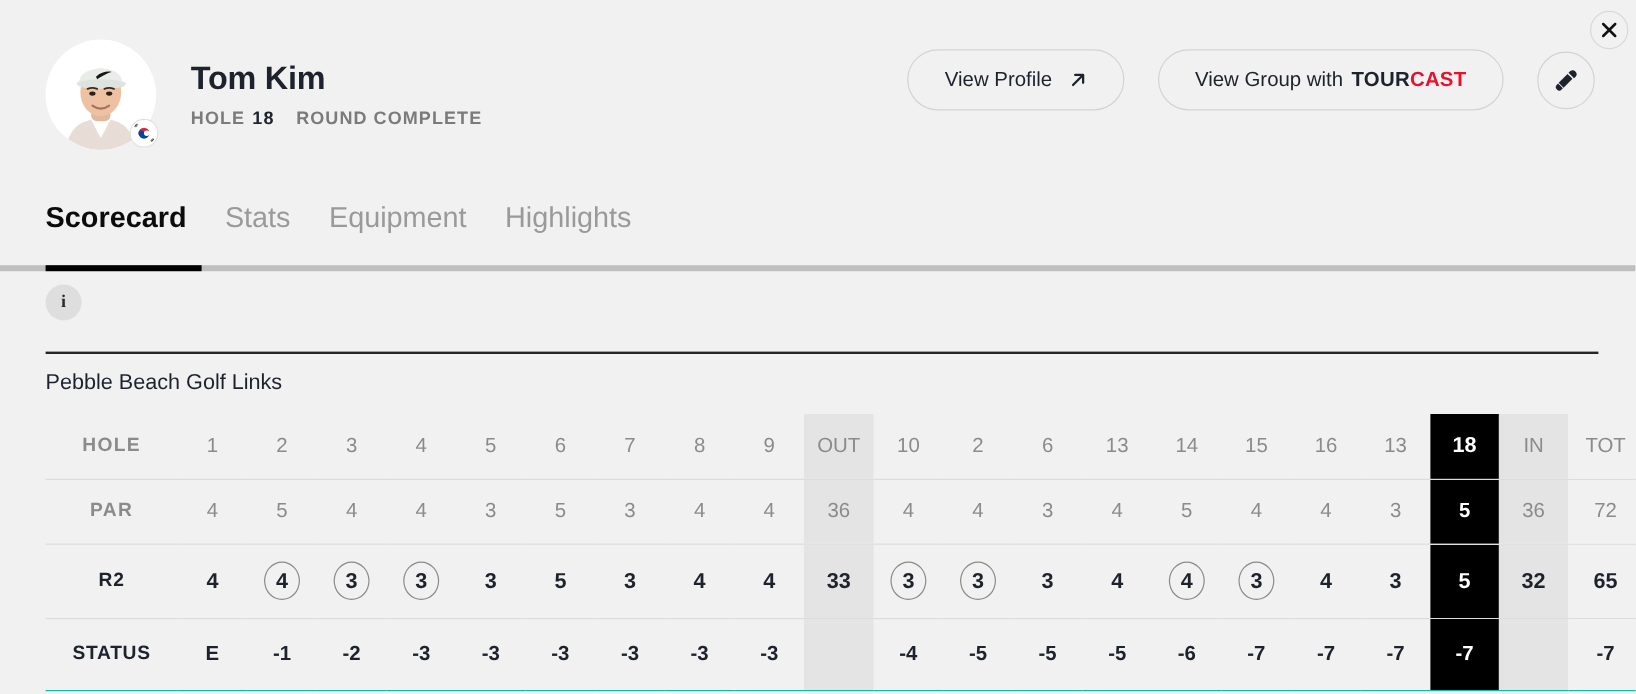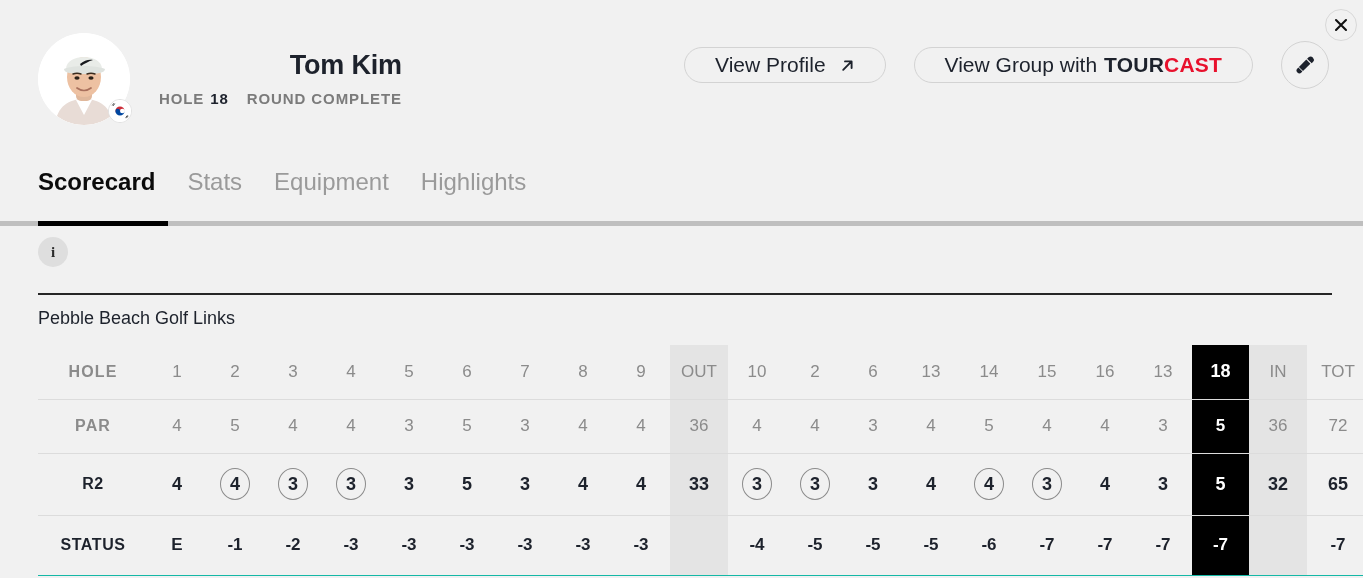--- a/index.html
+++ b/index.html
@@ -16,21 +16,21 @@
   .close-btn {
     position: absolute; top: 9px; right: 6px;
     width: 32px; height: 32px; border-radius: 50%;
     border: 1px solid #d8d8d8; background: #f1f1f1;
     display: flex; align-items: center; justify-content: center;
     cursor: pointer; z-index: 5;
   }
   .close-btn svg { display: block; }
 
   
-  .header { position: absolute; left: 38px; top: 33px; display: flex; align-items: center; text-align: right; }
+  .header { position: absolute; left: 38px; top: 33px; display: flex; align-items: center; }
   .avatar-wrap { position: relative; width: 92px; height: 92px; flex: 0 0 92px; }
   .avatar {
     width: 92px; height: 92px; border-radius: 50%;
     background: #ffffff; overflow: hidden; position: relative;
   }
   .flag-badge {
     position: absolute; right: -2px; bottom: 2px;
     width: 24px; height: 24px; border-radius: 50%;
     background: #fff; border: 1px solid #e0e0e0; overflow: hidden;
   }
@@ -43,23 +43,23 @@
     margin-top: 10px; font-size: 15px; font-weight: bold;
     color: #7b7b7b; letter-spacing: 0.9px;
     display: flex; align-items: baseline;
   }
   .meta-hole-num { color: #1d222c; margin-left: 6px; }
   .meta-round { margin-left: 18px; color: #7b7b7b; }
 
   
   .hdr-actions { position: absolute; right: 34px; top: 41px; display: flex; align-items: center; gap: 28px; }
   .pill {
-    height: 36px; border-radius: 26px; border: 1px solid #d3d3d3;
+    height: 51px; border-radius: 26px; border: 1px solid #d3d3d3;
     background: #f1f1f1; display: flex; align-items: center; justify-content: center;
-    padding: 0 30px; font-size: 21px; color: #1d222c; cursor: pointer; white-space: nowrap;
+    padding: 0 30px; font-size: 17px; color: #1d222c; cursor: pointer; white-space: nowrap;
   }
   .pill .arrow { margin-left: 14px; display: inline-flex; }
   .tc-brand { font-weight: bold; letter-spacing: 0.2px; margin-left: 7px; }
   .tc-cast { color: #e8112d; }
   .icon-circle {
     width: 48px; height: 48px; border-radius: 50%; border: 1px solid #d3d3d3;
     background: #f1f1f1; display: flex; align-items: center; justify-content: center; cursor: pointer;
   }
 
   

